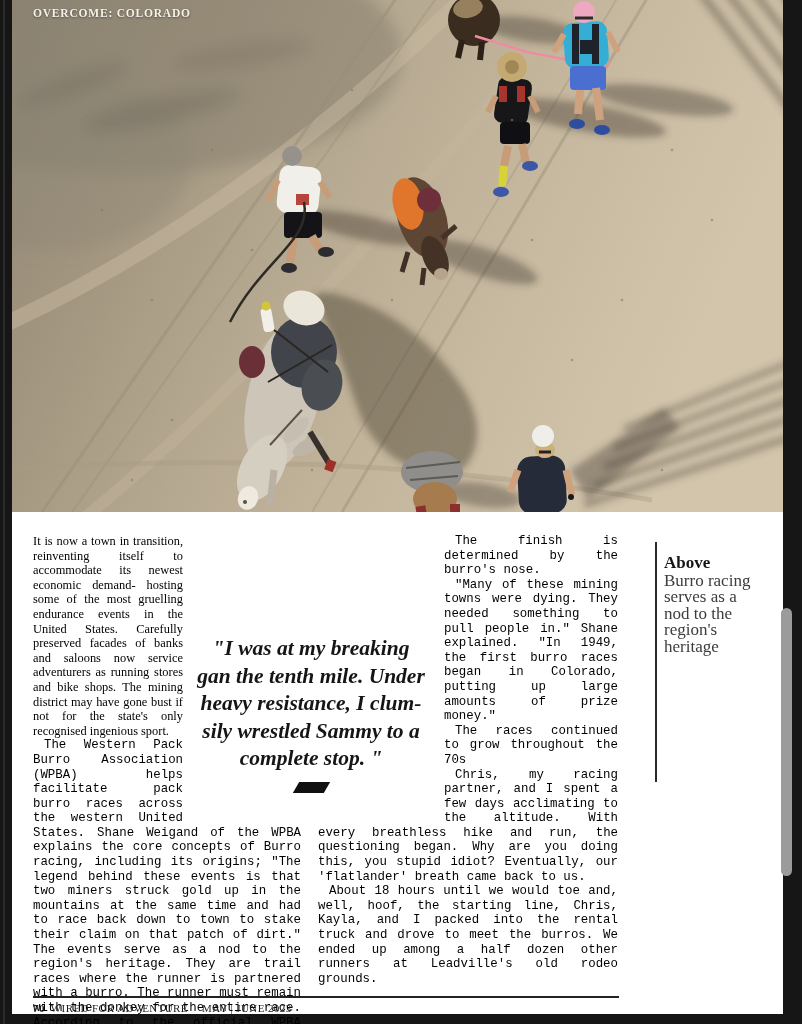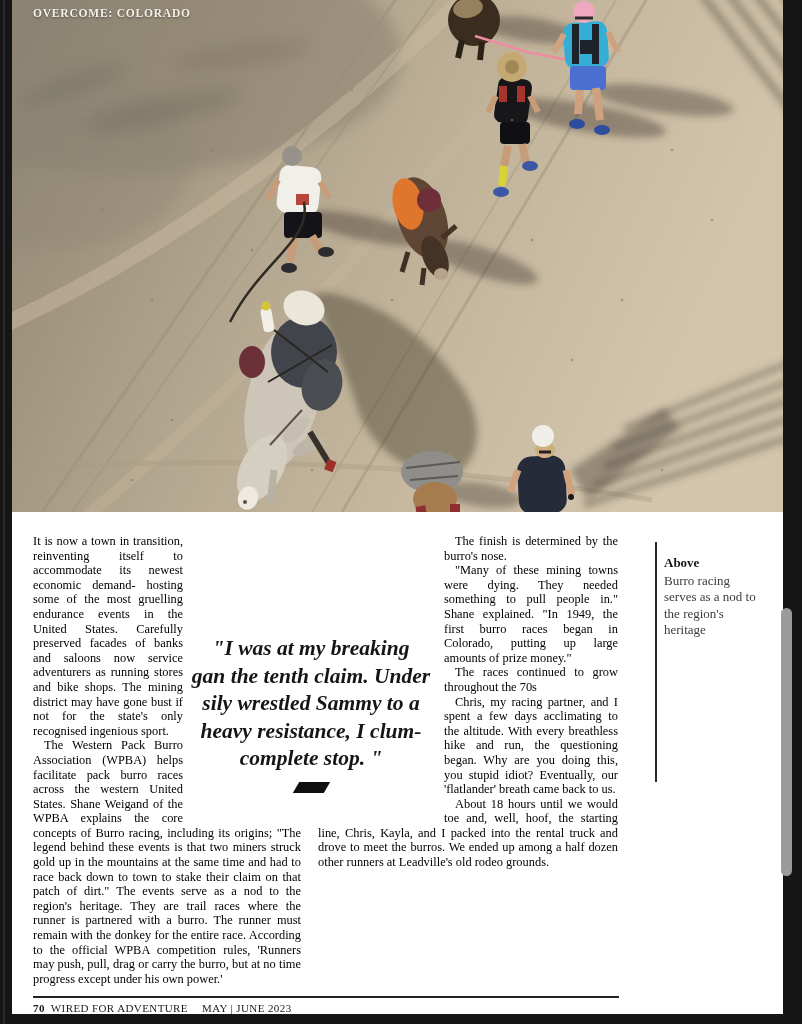--- a/index.html
+++ b/index.html
@@ -18,32 +18,32 @@
     font-size:11.5px;font-weight:bold;letter-spacing:.8px;color:#f3f1ea;
     text-shadow:0 1px 2px rgba(40,35,25,.55);
   }
 
   
   .page{position:absolute;left:12px;top:512px;width:771px;height:502px;background:#ffffff;}
   .col{position:absolute;top:22px;color:#000000;font-size:12.4px;line-height:14.6px;text-align:justify;}
   .col1{left:21px;width:268px;}
   .col2{left:306px;width:300px;}
   .col p{margin:0;}
-  .col p.indent{text-indent:11px;}
+  .col p.indent{text-indent:11px;font-family:Liberation Mono, monospace;}
   .fr{float:right;width:118px;height:198px;margin-top:88px;}
   .fl{float:left;width:126px;height:202px;margin-top:86px;}
 
   .pullquote{
     position:absolute;left:160px;top:123px;width:278px;text-align:center;
     font-style:italic;font-weight:bold;font-size:21.5px;line-height:27.5px;color:#151515;
   }
   .pq-mark{width:31px;height:11px;background:#101010;margin:9px auto 0;transform:skewX(-30deg);}
 
   .divider{position:absolute;left:643px;top:30px;width:1.5px;height:240px;background:#2a2a2a;}
-  .sidebar{position:absolute;left:652px;top:43px;width:98px;color:#3c3c3c;font-size:13px;line-height:16.5px;}
+  .sidebar{position:absolute;left:652px;top:43px;width:98px;color:#3c3c3c;font-size:17px;line-height:16.5px;}
   .sidebar .sb-label{font-weight:bold;color:#161616;margin-bottom:1px;}
 
   .footer-rule{position:absolute;left:21px;top:484px;width:586px;height:1.5px;background:#222;}
   .footer{position:absolute;left:21px;top:490px;font-size:11px;letter-spacing:.4px;color:#1c1c1c;}
   .footer .pn{font-weight:bold;margin-right:6px;text-align:right;}
   .footer .iss{margin-left:14px;}
 
   
   .scroll-thumb{position:absolute;left:781px;top:608px;width:11px;height:268px;background:#9b9b9b;border-radius:6px;}
 </style>
@@ -256,23 +256,23 @@
     <span class="fl"></span>
     <p class="indent"><span>The finish is determined by the burro's nose.</span></p>
     <p class="indent"><span>"Many of these mining towns were dying. They needed something to pull people in." Shane explained. "In 1949, the first burro races began in Colorado, putting up large amounts of prize money."</span></p>
     <p class="indent"><span>The races continued to grow throughout the 70s</span></p>
     <p class="indent"><span>Chris, my racing partner, and I spent a few days acclimating to the altitude. With every breathless hike and run, the questioning began. Why are you doing this, you stupid idiot? Eventually, our 'flatlander' breath came back to us.</span></p>
     <p class="indent"><span>About 18 hours until we would toe and, well, hoof, the starting line, Chris, Kayla, and I packed into the rental truck and drove to meet the burros. We ended up among a half dozen other runners at Leadville's old rodeo grounds.</span></p>
   </div>
 
   <div class="pullquote">
     <div>"I was at my breaking</div>
-    <div>gan the tenth claim. Under</div>
+    <div>gan the tenth mile. Under</div>
+    <div>heavy resistance, I clum-</div>
     <div>sily wrestled Sammy to a</div>
-    <div>heavy resistance, I clum-</div>
     <div>complete stop. "</div>
     <div class="pq-mark"></div>
   </div>
 
   <div class="divider"></div>
 
   <div class="sidebar">
     <div class="sb-label">Above</div>
     <div>Burro racing serves as a nod to the region's heritage</div>
   </div>

